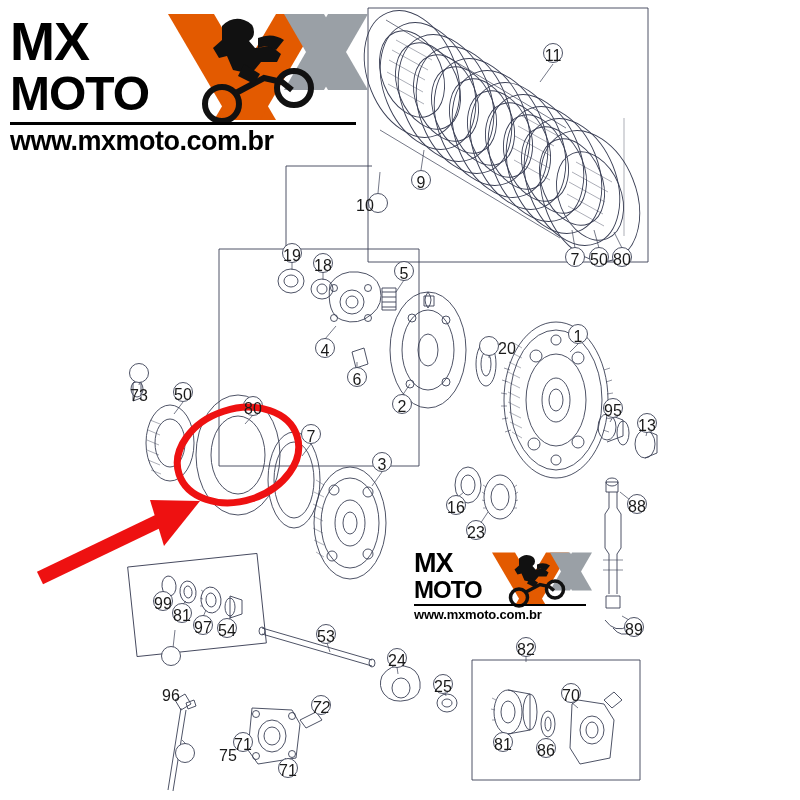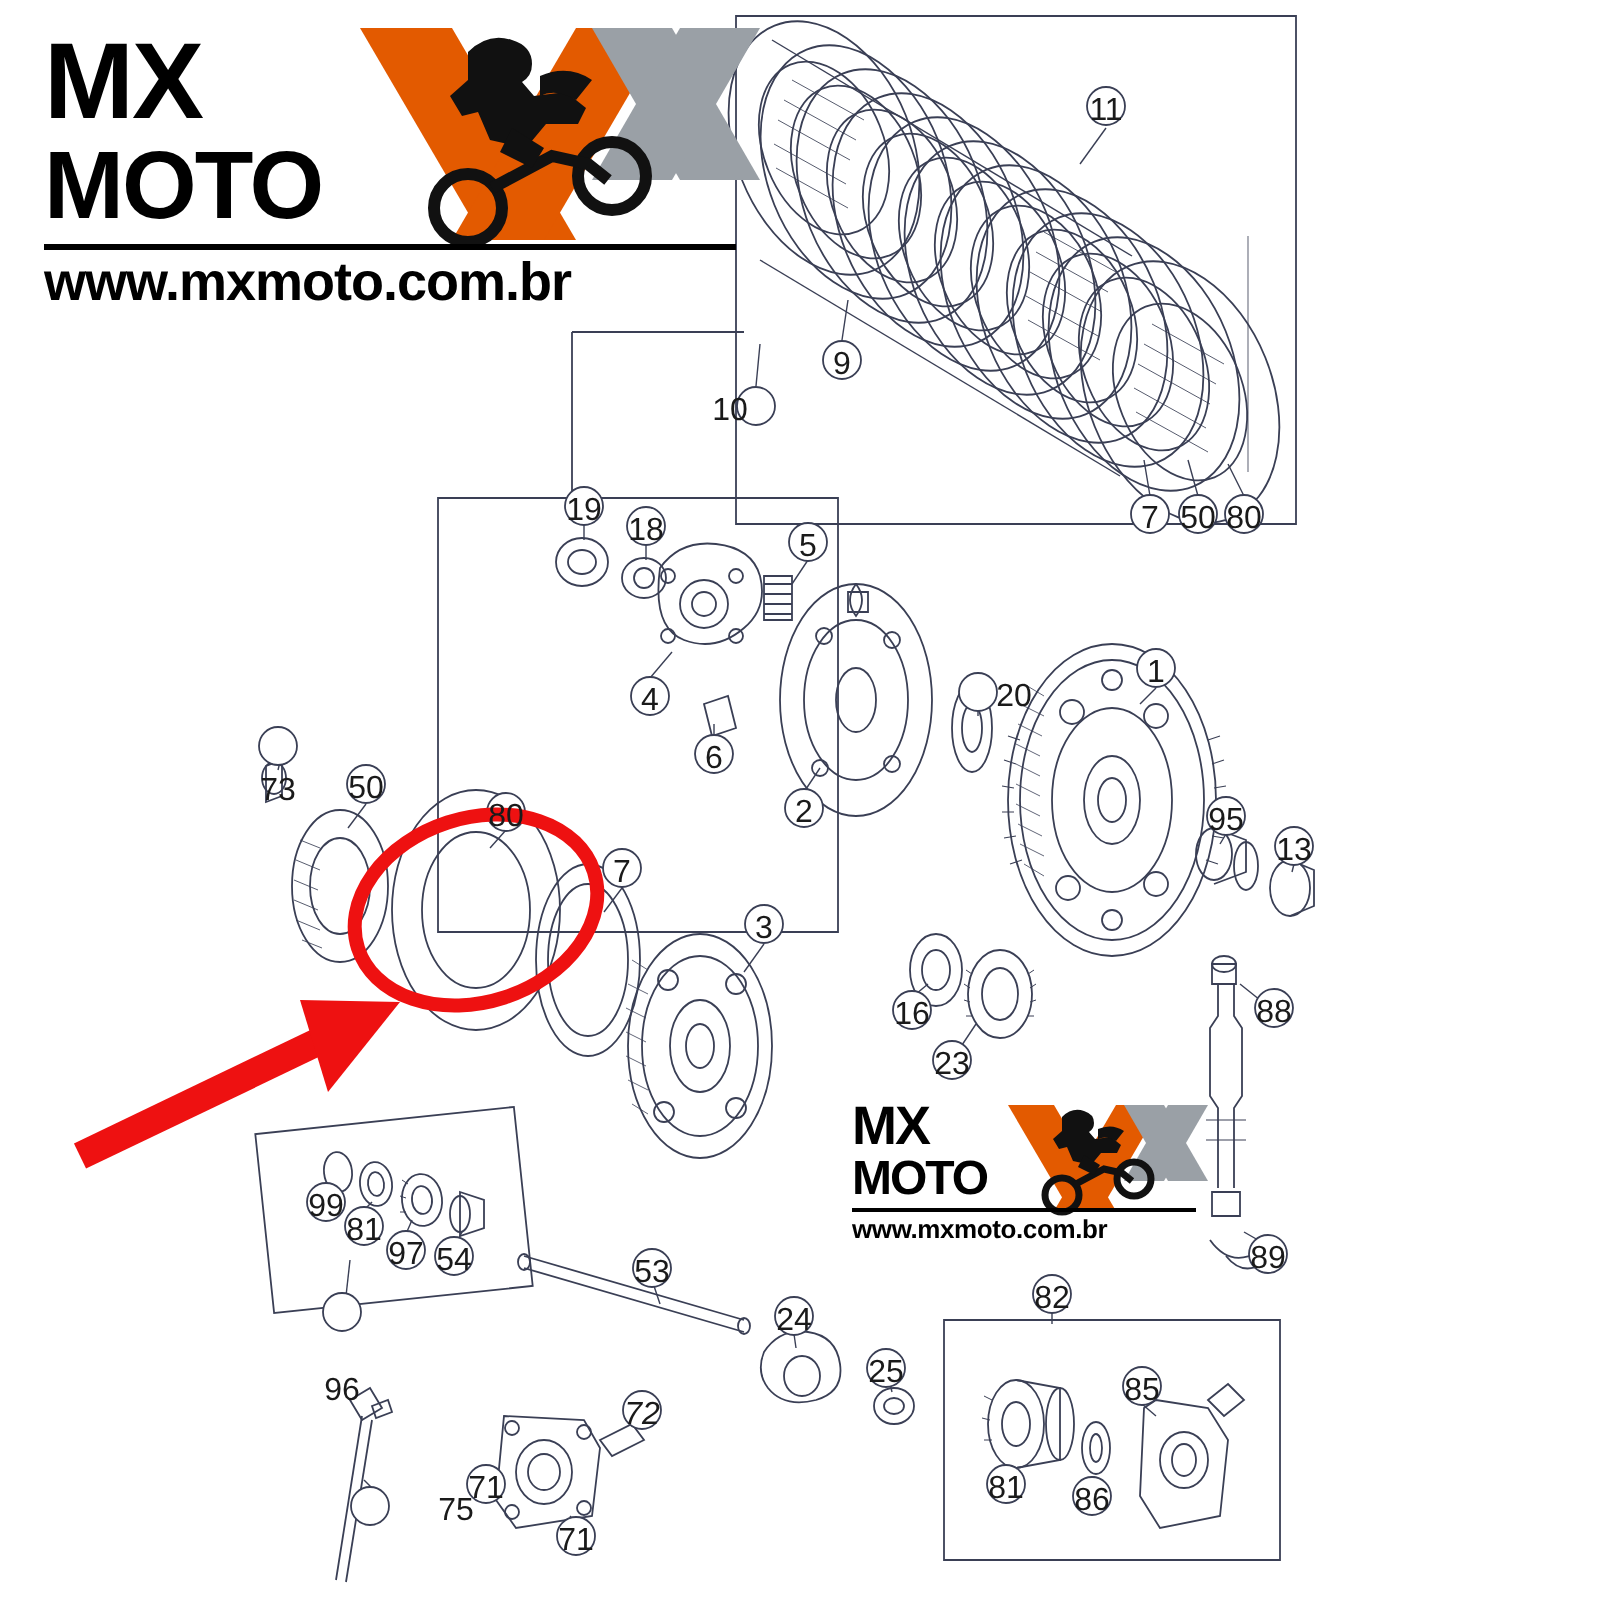--- a/index.html
+++ b/index.html
@@ -7,21 +7,21 @@
     width:800px;height:800px;
     background:#ffffff;
     font-family:"Liberation Sans", sans-serif;
     position:relative;
     overflow:hidden;
   }
   #stage{position:absolute;left:0;top:0;width:800px;height:800px;}
   svg.layer{position:absolute;left:0;top:0;width:800px;height:800px;}
 
   
-  .logo{position:absolute;margin-left:12px;}
+  .logo{position:absolute;}
   .logo-main{left:8px;top:8px;width:360px;height:150px;}
   .logo-sub{left:412px;top:548px;width:180px;height:78px;}
 
   .logo-text{
     font-weight:bold;
     font-family:"Liberation Sans", sans-serif;
     color:#000;
     letter-spacing:-1px;
     line-height:1;
   }
@@ -418,21 +418,21 @@
       <div class="callout" style="left: 622px; top: 622px; width: 24px;">89</div>
       <div class="callout" style="left: 151px; top: 596px; width: 24px;">99</div>
       <div class="callout" style="left: 170px; top: 608px; width: 24px;">81</div>
       <div class="callout" style="left: 191px; top: 620px; width: 24px;">97</div>
       <div class="callout" style="left: 215px; top: 623px; width: 24px;">54</div>
       <div class="callout" style="left: 159px; top: 688px; width: 24px;">96</div>
       <div class="callout" style="left: 314px; top: 629px; width: 24px;">53</div>
       <div class="callout" style="left: 385px; top: 653px; width: 24px;">24</div>
       <div class="callout" style="left: 431px; top: 679px; width: 24px;">25</div>
       <div class="callout" style="left: 514px; top: 642px; width: 24px;">82</div>
-      <div class="callout" style="left: 559px; top: 688px; width: 24px;">85</div>
+      <div class="callout" style="left: 559px; top: 688px; width: 24px;">70</div>
       <div class="callout" style="left: 491px; top: 737px; width: 24px;">81</div>
       <div class="callout" style="left: 534px; top: 743px; width: 24px;">86</div>
       <div class="callout" style="left: 173px; top: 748px; width: 24px; padding-left: 43px;">75</div>
       <div class="callout" style="left: 231px; top: 737px; width: 24px;">71</div>
       <div class="callout" style="left: 309px; top: 700px; width: 24px; font-style: italic;">72</div>
       <div class="callout" style="left: 276px; top: 763px; width: 24px;">71</div>
     </div>
 
   <div class="logo logo-main">
     <svg width="360" height="150" viewBox="0 0 360 150" xmlns="http://www.w3.org/2000/svg">

